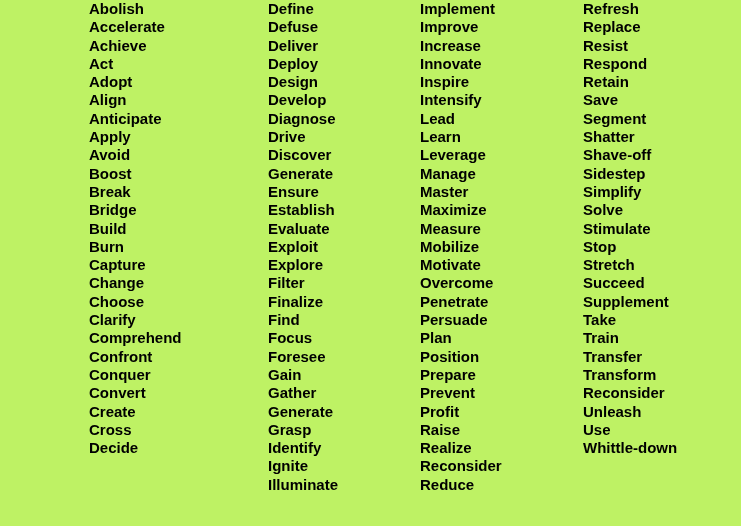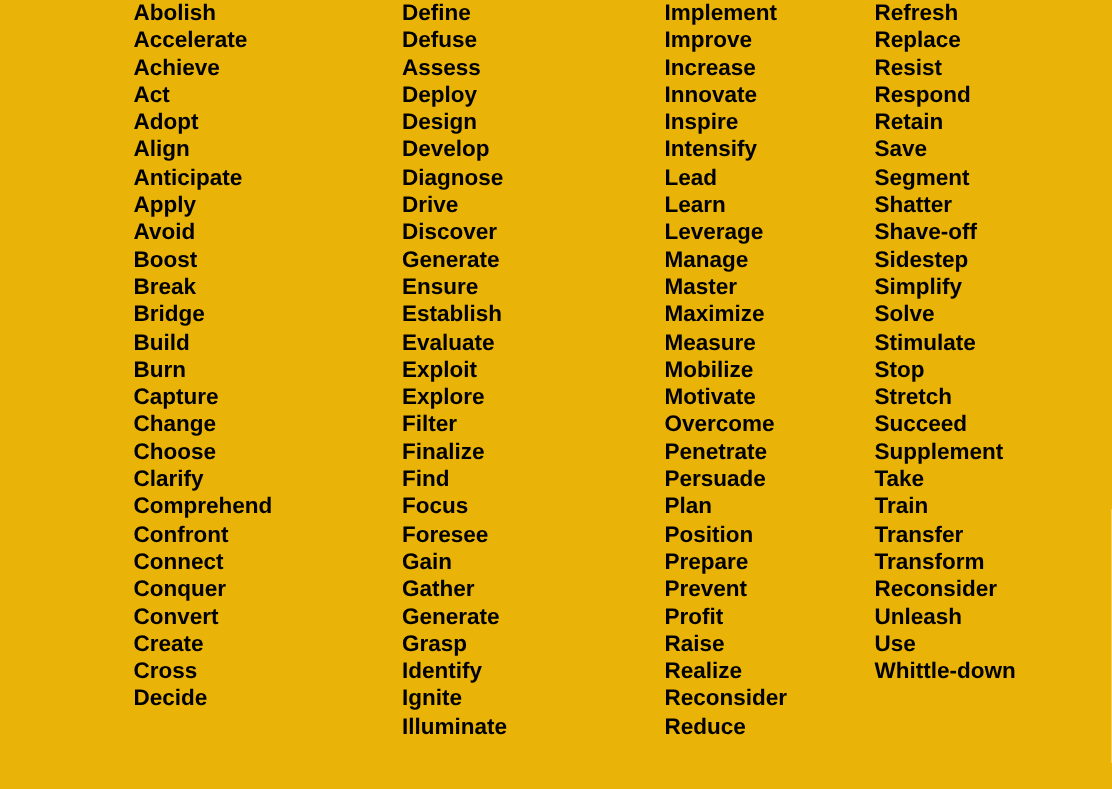--- a/index.html
+++ b/index.html
@@ -12,30 +12,30 @@
     width: 741px;
     height: 526px;
     overflow: hidden;
     font-family: "Liberation Sans", "DejaVu Sans", sans-serif;
     color: #000000;
   }
   #verb-sheet {
     position: relative;
     width: 741px;
     height: 526px;
-    background: #eab308;
+    background: #bef264;
   }
   .verb-column {
     position: absolute;
     top: 0;
     display: block;
   }
   #verb-column-1 { left: 89px;  width: 160px; }
   #verb-column-2 { left: 252px; width: 165px; margin-left: 16px; }
-  #verb-column-3 { left: 420px; width: 160px; margin-left: 23px; }
+  #verb-column-3 { left: 420px; width: 160px; }
   #verb-column-4 { left: 583px; width: 158px; }
   .verb-item {
     display: block;
     height: 18.3px;
     line-height: 18.3px;
     font-size: 15px;
     font-weight: bold;
     letter-spacing: 0px;
     white-space: nowrap;
     color: #000000;
@@ -60,32 +60,31 @@
     <span class="verb-item">Break</span>
     <span class="verb-item">Bridge</span>
     <span class="verb-item">Build</span>
     <span class="verb-item">Burn</span>
     <span class="verb-item">Capture</span>
     <span class="verb-item">Change</span>
     <span class="verb-item">Choose</span>
     <span class="verb-item">Clarify</span>
     <span class="verb-item">Comprehend</span>
     <span class="verb-item">Confront</span>
-    <span class="verb-item">Connect</span>
     <span class="verb-item">Conquer</span>
     <span class="verb-item">Convert</span>
     <span class="verb-item">Create</span>
     <span class="verb-item">Cross</span>
     <span class="verb-item">Decide</span>
   </div>
 
   <div class="verb-column" id="verb-column-2">
     <span class="verb-item">Define</span>
     <span class="verb-item">Defuse</span>
-    <span class="verb-item">Assess</span>
+    <span class="verb-item">Deliver</span>
     <span class="verb-item">Deploy</span>
     <span class="verb-item">Design</span>
     <span class="verb-item">Develop</span>
     <span class="verb-item">Diagnose</span>
     <span class="verb-item">Drive</span>
     <span class="verb-item">Discover</span>
     <span class="verb-item">Generate</span>
     <span class="verb-item">Ensure</span>
     <span class="verb-item">Establish</span>
     <span class="verb-item">Evaluate</span>

